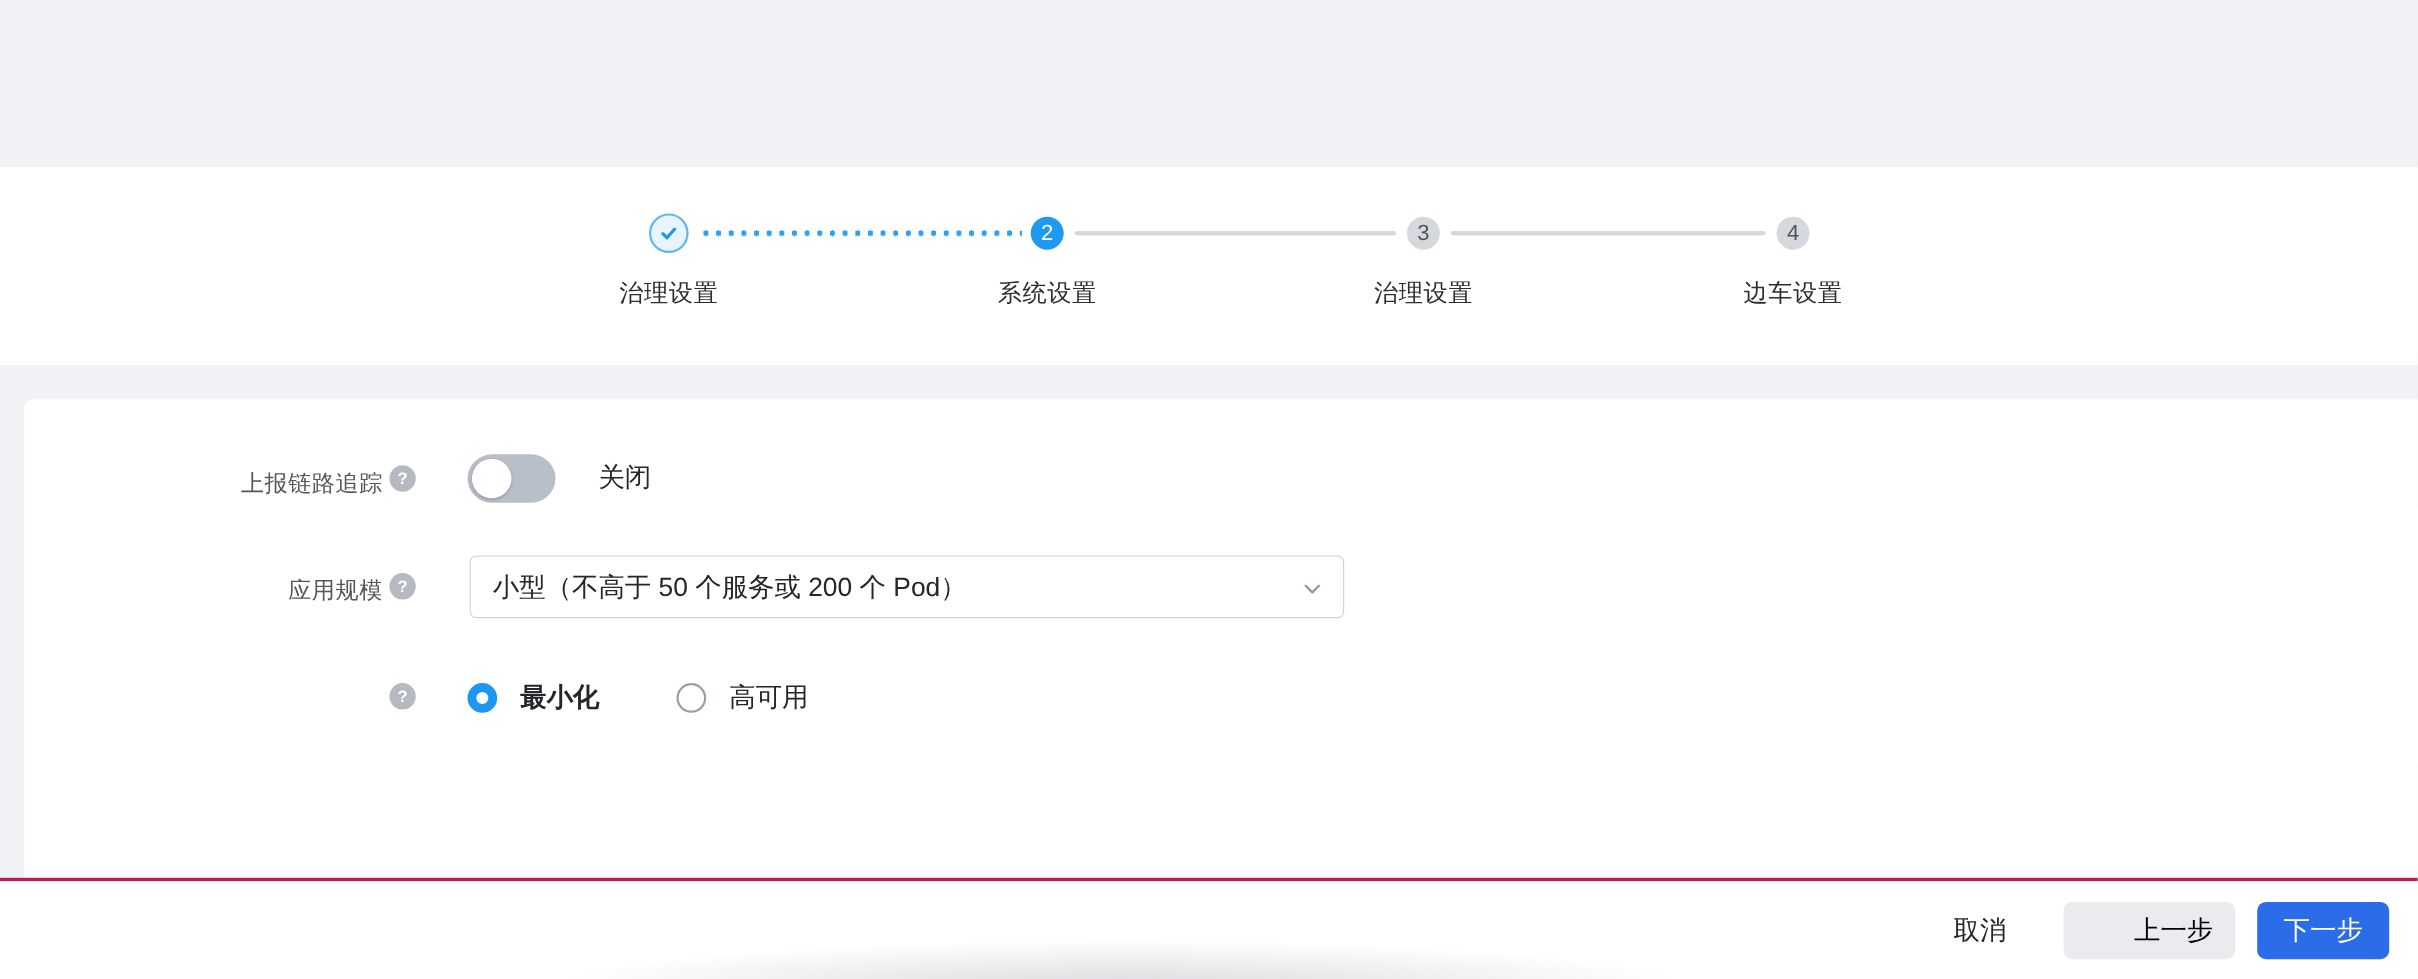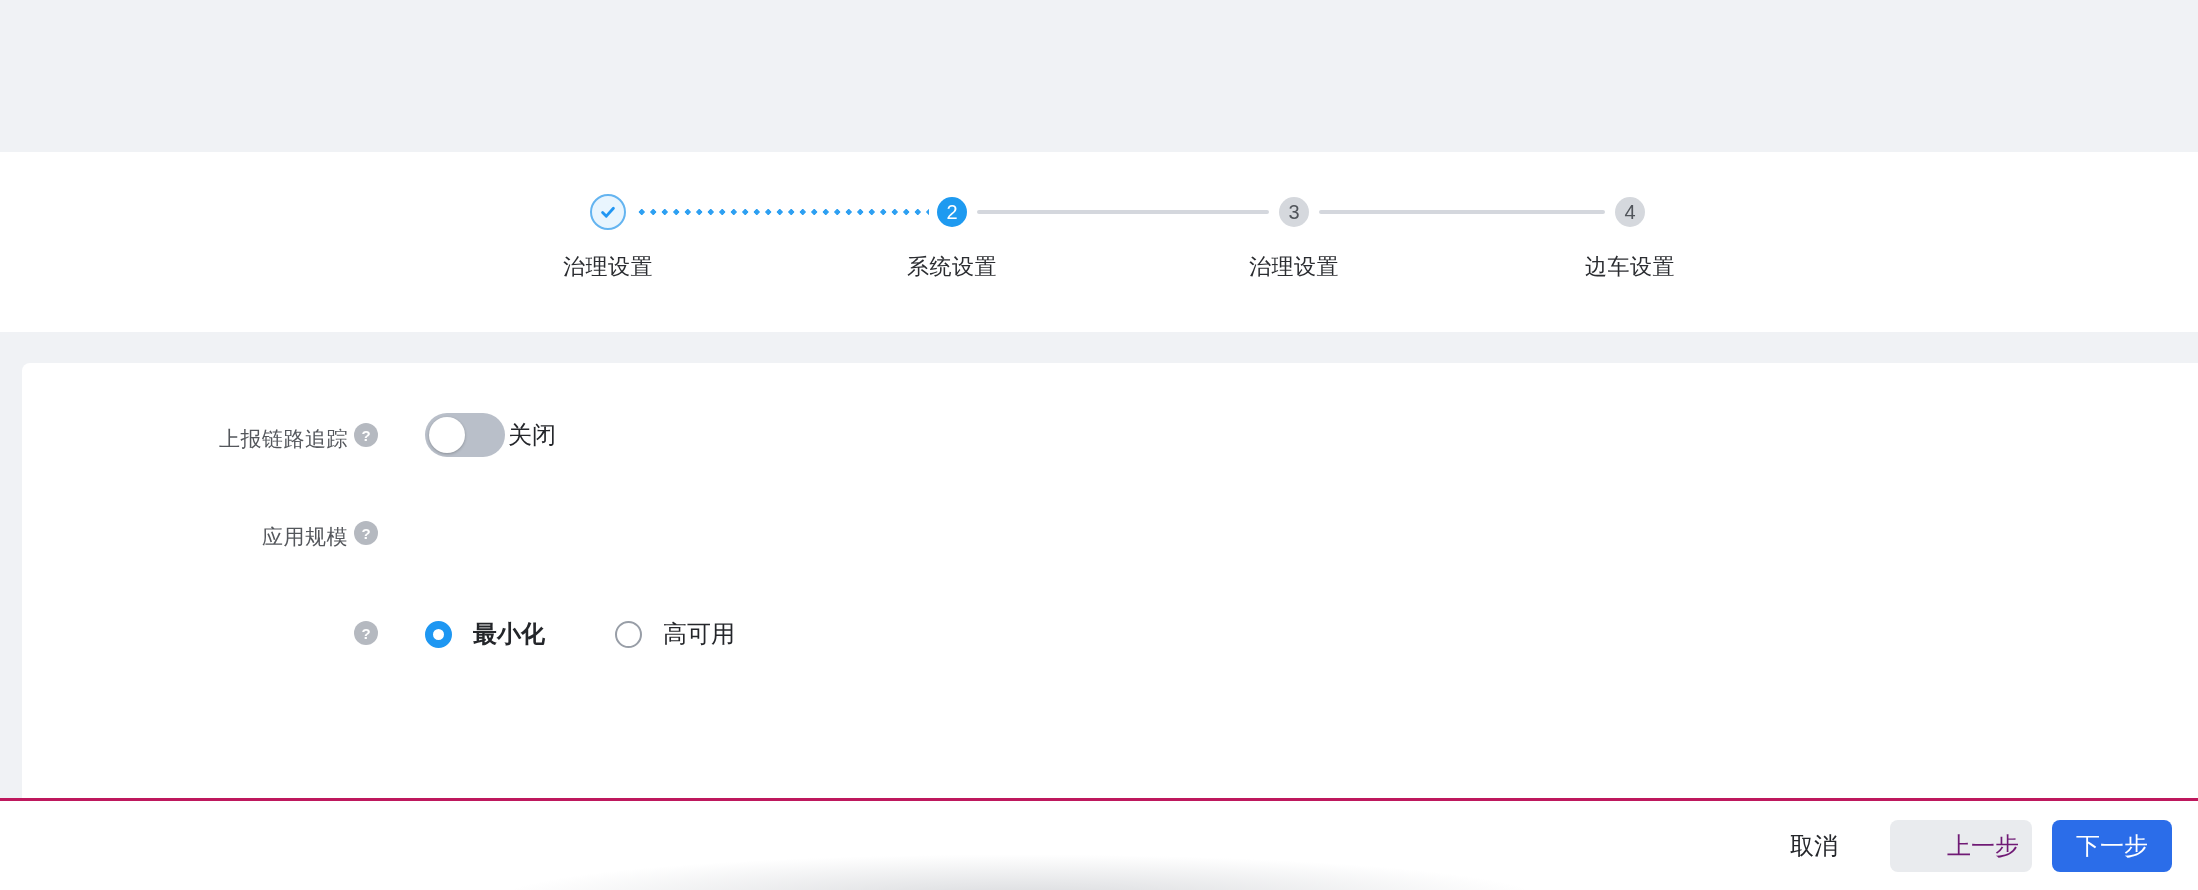--- a/index.html
+++ b/index.html
@@ -75,21 +75,21 @@
   
   .toggle {
     position:absolute; left:403px; top:50px; width:80px; height:44px;
     background:#b9bfc9; border-radius:22px; cursor:pointer;
   }
   .toggle .knob {
     position:absolute; left:4px; top:4px; width:36px; height:36px;
     background:#ffffff; border-radius:50%;
     box-shadow:0 1px 3px rgba(0,0,0,0.25);
   }
-  .toggle-state { position:absolute; left:486px; top:50px; height:44px; line-height:44px; font-size:24px; color:#24262a; }
+  .toggle-state { position:absolute; left:522px; top:50px; height:44px; line-height:44px; font-size:24px; color:#24262a; }
 
   
   .select-box {
     position:absolute; left:405px; top:142px; width:795px; height:57px;
     border:1px solid #ccd0d7; border-radius:6px; background:#ffffff;
     display:flex; align-items:center; padding:0 54px 0 20px; cursor:pointer;
   }
   .select-value { font-size:24px; color:#24262a; white-space:nowrap; }
   .select-box svg { position:absolute; right:16px; top:17px; width:24px; height:24px;
     stroke:#959ba4; stroke-width:2.2; fill:none; stroke-linecap:round; stroke-linejoin:round; }
@@ -105,21 +105,21 @@
 
   
   .footer {
     position:absolute; left:0; top:798px; width:2198px; height:92px;
     background:#ffffff; border-top:3px solid #be185d;
     display:flex; align-items:center; justify-content:flex-end; padding-right:26px;
   }
   .btn { height:52px; border:none; border-radius:8px; font-size:24px; cursor:pointer;
     font-family:"Liberation Sans","DejaVu Sans",sans-serif; }
   .btn-text { background:none; color:#24262a; padding:0 10px; margin-right:42px; border-radius:0; }
-  .btn-prev { width:142px; background:#e9ebee; color:#701a75; margin-right:20px;padding-left:44px; }
+  .btn-prev { width:156px; background:#e9ebee; color:#000000; margin-right:20px;padding-left:44px; }
   .btn-next { width:120px; background:#2b6de9; color:#ffffff; }
 
   .bottom-shade {
     position:absolute; left:300px; bottom:0; width:1440px; height:38px; pointer-events:none;
     background:radial-gradient(ellipse 52% 170% at 50% 125%, rgba(104,110,122,0.26), rgba(255,255,255,0) 70%);
   }
 </style>
 </head>
 <body>
 
@@ -155,20 +155,28 @@
 
     <div class="row-label" style="top:62px;">上报链路追踪</div>
     <div class="help-icon" style="top:60px;">?</div>
     <div class="toggle">
       <div class="knob"></div>
     </div>
     <div class="toggle-state">关闭</div>
 
     <div class="row-label" style="top:160px;">应用规模</div>
     <div class="help-icon" style="top:158px;">?</div>
+    <div class="select-box">
+      <span class="select-value">小型（不高于 50 个服务或 200 个 Pod）</span>
+      <span>
+        <svg viewBox="0 0 24 24" style="position:absolute; right:16px; top:17px; width:24px; height:24px;">
+            <polyline points="6,9.5 12,15.5 18,9.5"></polyline>
+          </svg>
+      </span>
+    </div>
 
     <div class="help-icon" style="top:258px;">?</div>
 
     <div class="radio-option opt1">
       <div class="radio-dot on"></div>
       <div class="radio-text">最小化</div>
     </div>
     <div class="radio-option opt2">
       <div class="radio-dot off"></div>
       <div class="radio-text">高可用</div>

